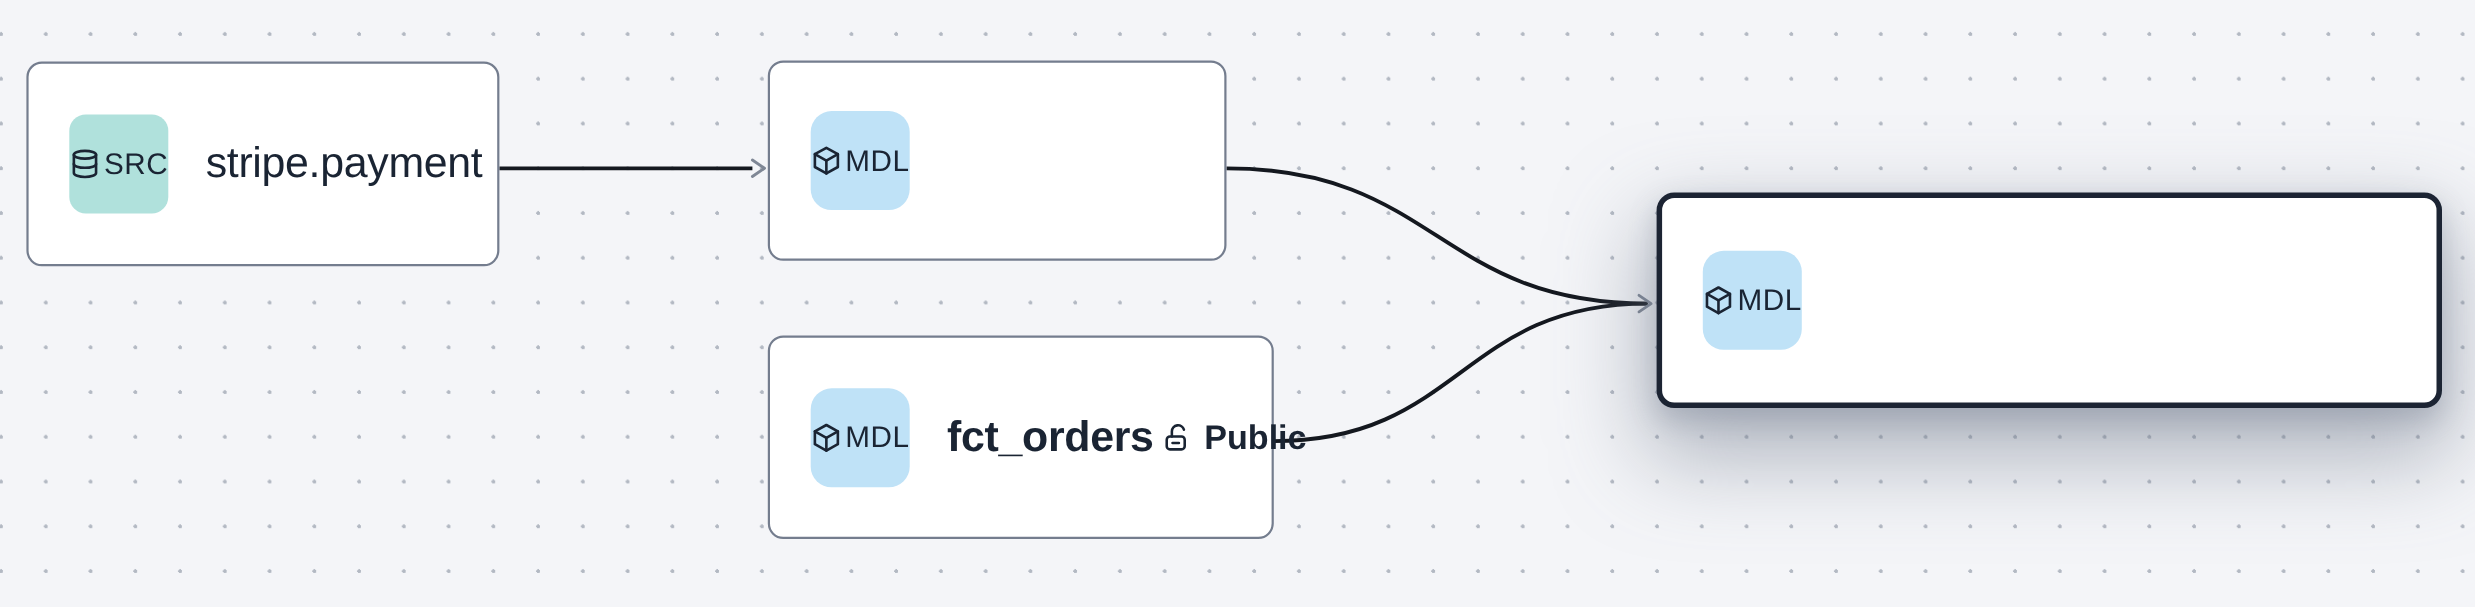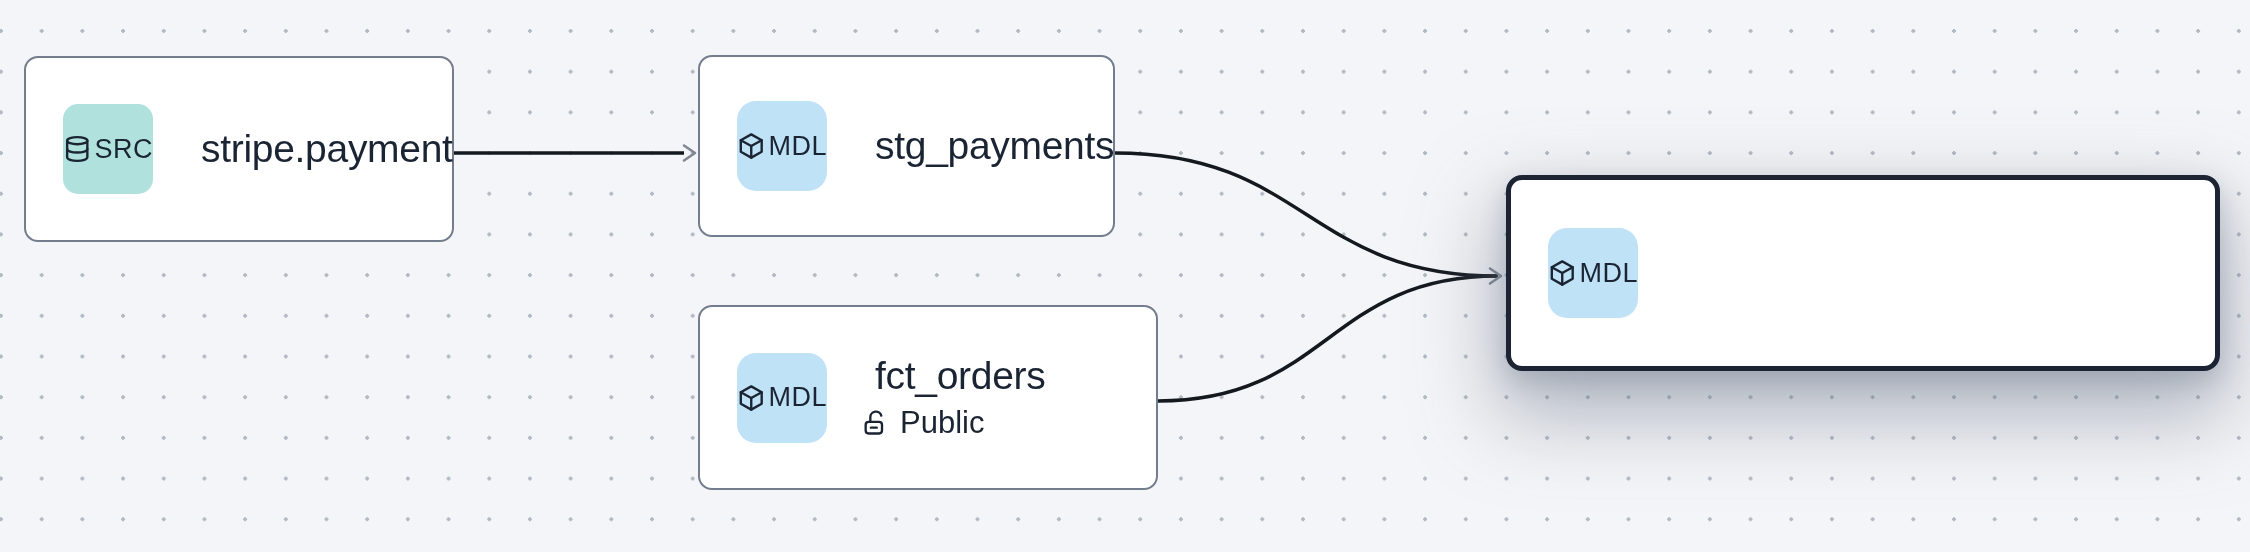--- a/index.html
+++ b/index.html
@@ -76,26 +76,26 @@
     font-size: 27px;
     line-height: 1.05;
     letter-spacing: 0.5px;
     color: #1a2433;
   }
   .node-label {
     font-size: 39px;
     letter-spacing: -0.3px;
     color: #1a2433;
     white-space: nowrap;
-    margin-left: 14px;
   }
   .label-block {
     display: flex;
-    flex-direction: column;
+    flex-direction: row;
     gap: 7px;
+    font-weight: bold;
   }
   .access-row {
     display: flex;
     align-items: center;
     gap: 11px;
     color: #1a2433;
   }
   .access-label {
     font-size: 31px;
     color: #1a2433;
@@ -140,21 +140,20 @@
     <div class="badge model">
       <svg width="44" height="44" viewBox="0 0 24 24">
         <g class="icon-stroke">
           <path d="M12 2.2 L20.8 7.1 V16.9 L12 21.8 L3.2 16.9 V7.1 Z"></path>
           <path d="M3.2 7.1 L12 12 L20.8 7.1"></path>
           <path d="M12 12 V21.8"></path>
         </g>
       </svg>
       <span class="badge-label">MDL</span>
     </div>
-    <span class="node-label">stg_payments</span>
   </div>
 
   <div class="node node-c">
     <div class="badge model">
       <svg width="44" height="44" viewBox="0 0 24 24">
         <g class="icon-stroke">
           <path d="M12 2.2 L20.8 7.1 V16.9 L12 21.8 L3.2 16.9 V7.1 Z"></path>
           <path d="M3.2 7.1 L12 12 L20.8 7.1"></path>
           <path d="M12 12 V21.8"></path>
         </g>

